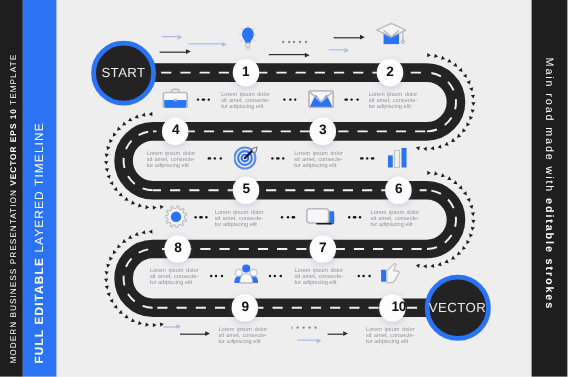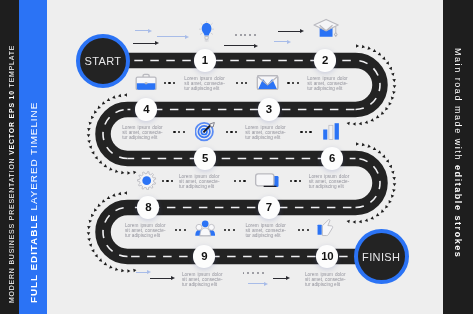--- a/index.html
+++ b/index.html
@@ -370,21 +370,21 @@
     </div>
   <div class="dots" style="left:297.6px;top:228.7px;">
       <i></i>
       <i></i>
       <i></i>
     </div>
   <div class="cap" style="left:75.5px;top:33.6px;width:54.8px;height:54.8px;">
       <span>START</span>
     </div>
   <div class="cap" style="left:353.8px;top:229.3px;width:54.8px;height:54.8px;">
-      <span>FINISH</span>
+      <span>VECTOR</span>
     </div>
   <div class="node" style="left:193.6px;top:49.4px;width:22.2px;height:22.2px;">
       <span>1</span>
     </div>
   <div class="node" style="left:313.9px;top:49.4px;width:22.2px;height:22.2px;">
       <span>2</span>
     </div>
   <div class="node" style="left:257.7px;top:98.4px;width:22.2px;height:22.2px;">
       <span>3</span>
     </div>
@@ -399,21 +399,21 @@
     </div>
   <div class="node" style="left:257.7px;top:196.4px;width:22.2px;height:22.2px;">
       <span>7</span>
     </div>
   <div class="node" style="left:137.1px;top:196.4px;width:22.2px;height:22.2px;">
       <span>8</span>
     </div>
   <div class="node" style="left:193.2px;top:245.4px;width:22.2px;height:22.2px;">
       <span>9</span>
     </div>
-  <div class="node" style="left:316.2px;top:245.4px;width:22.2px;height:22.2px;">
+  <div class="node" style="left:316.2px;top:245.4px;width:22.2px;height:22.2px;justify-content:flex-end;">
       <span>10</span>
     </div>
   <div class="rail" id="railL"></div>
   <div class="rail" id="railB"></div>
   <div class="rail" id="railR"></div>
   <div class="vt" id="vtL1" style="left:8.4px;top:302.5px;"><span>MODERN BUSINESS PRESENTATION </span><b>VECTOR EPS 10</b><span> TEMPLATE</span></div>
   <div class="vt" id="vtL2" style="left:27.6px;top:303.0px;"><b>FULL EDITABLE</b><span> LAYERED TIMELINE</span></div>
   <div class="vt" id="vtR1" style="left:462.6px;top:47.6px;"><span>Main road made with </span><b>editable strokes</b></div>
 </div>
 

